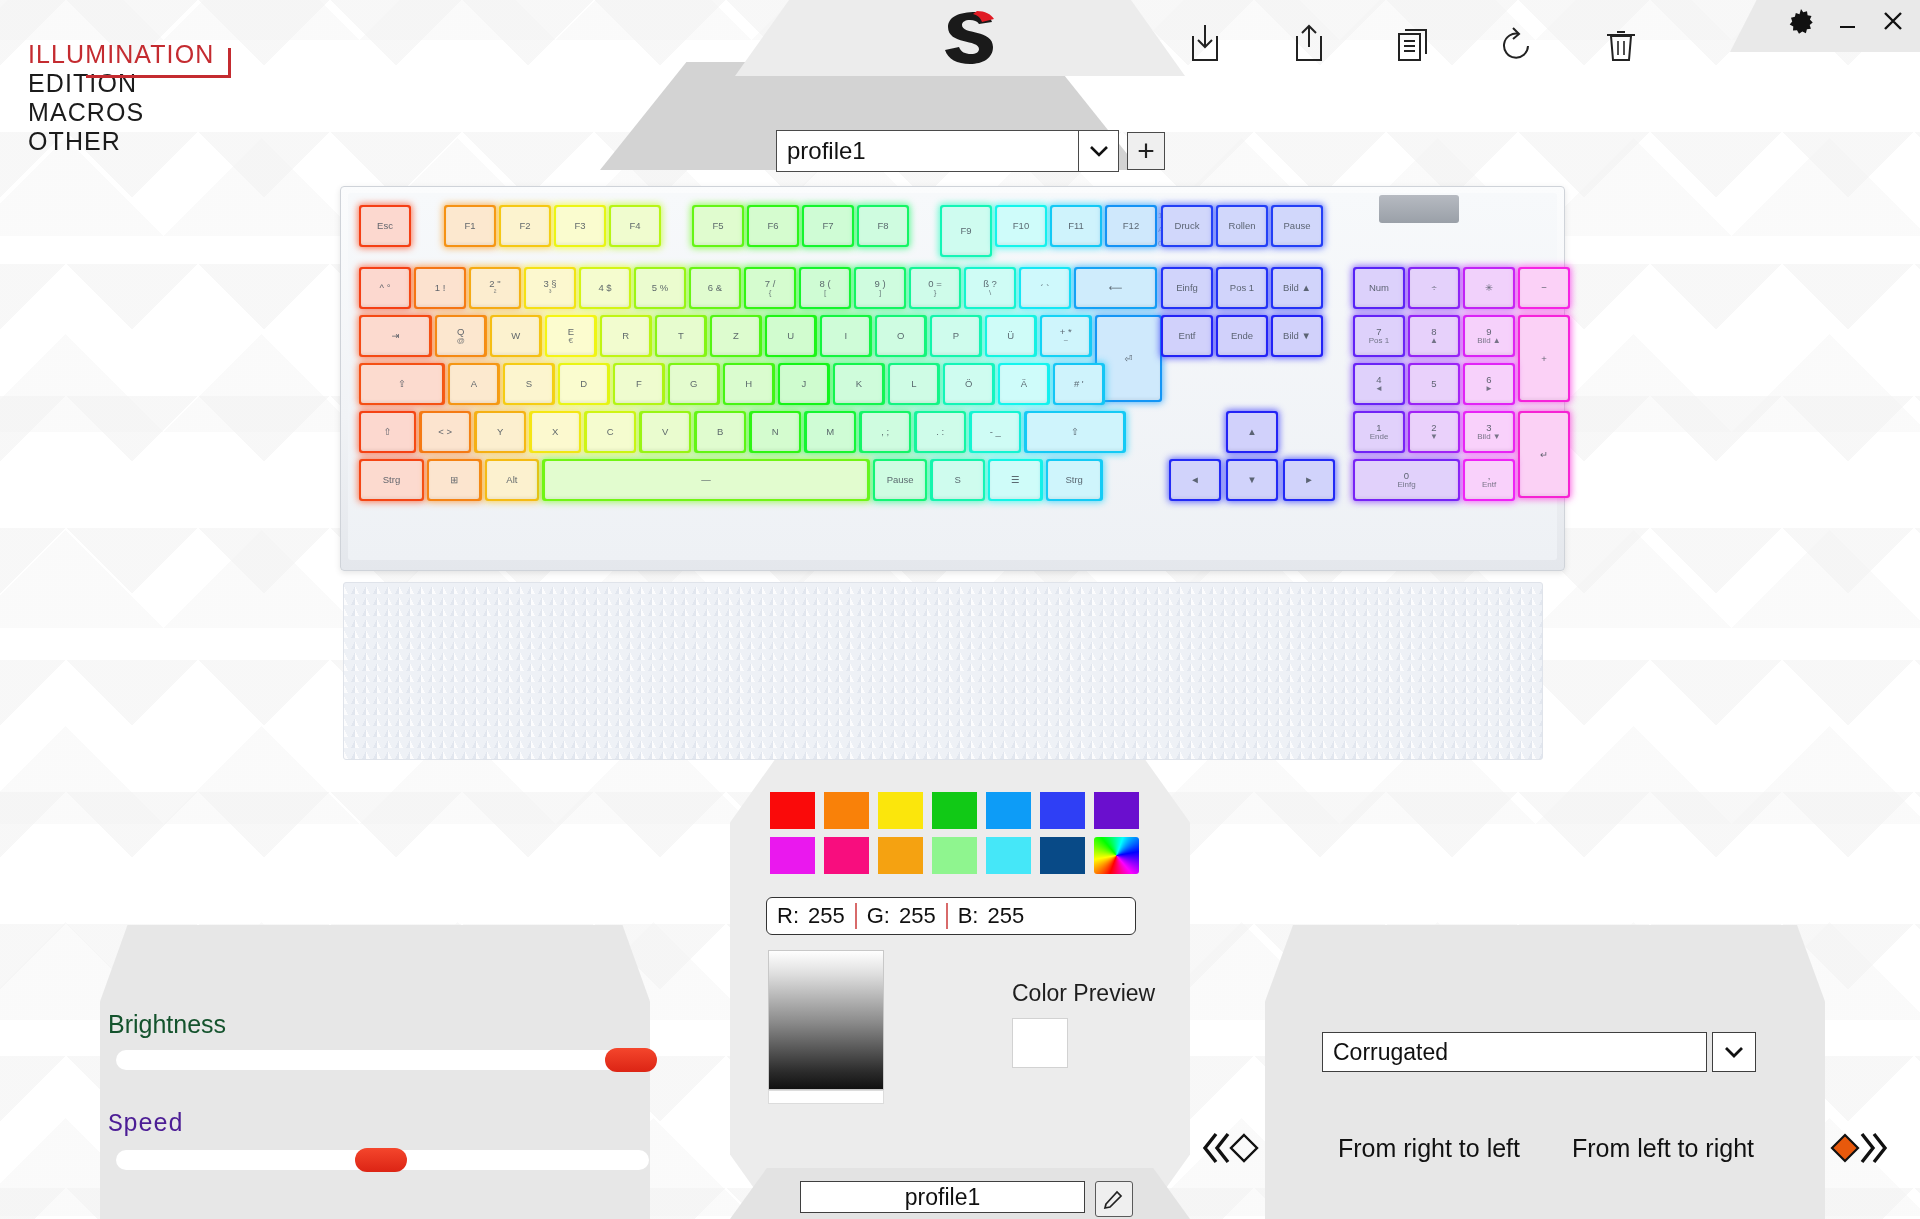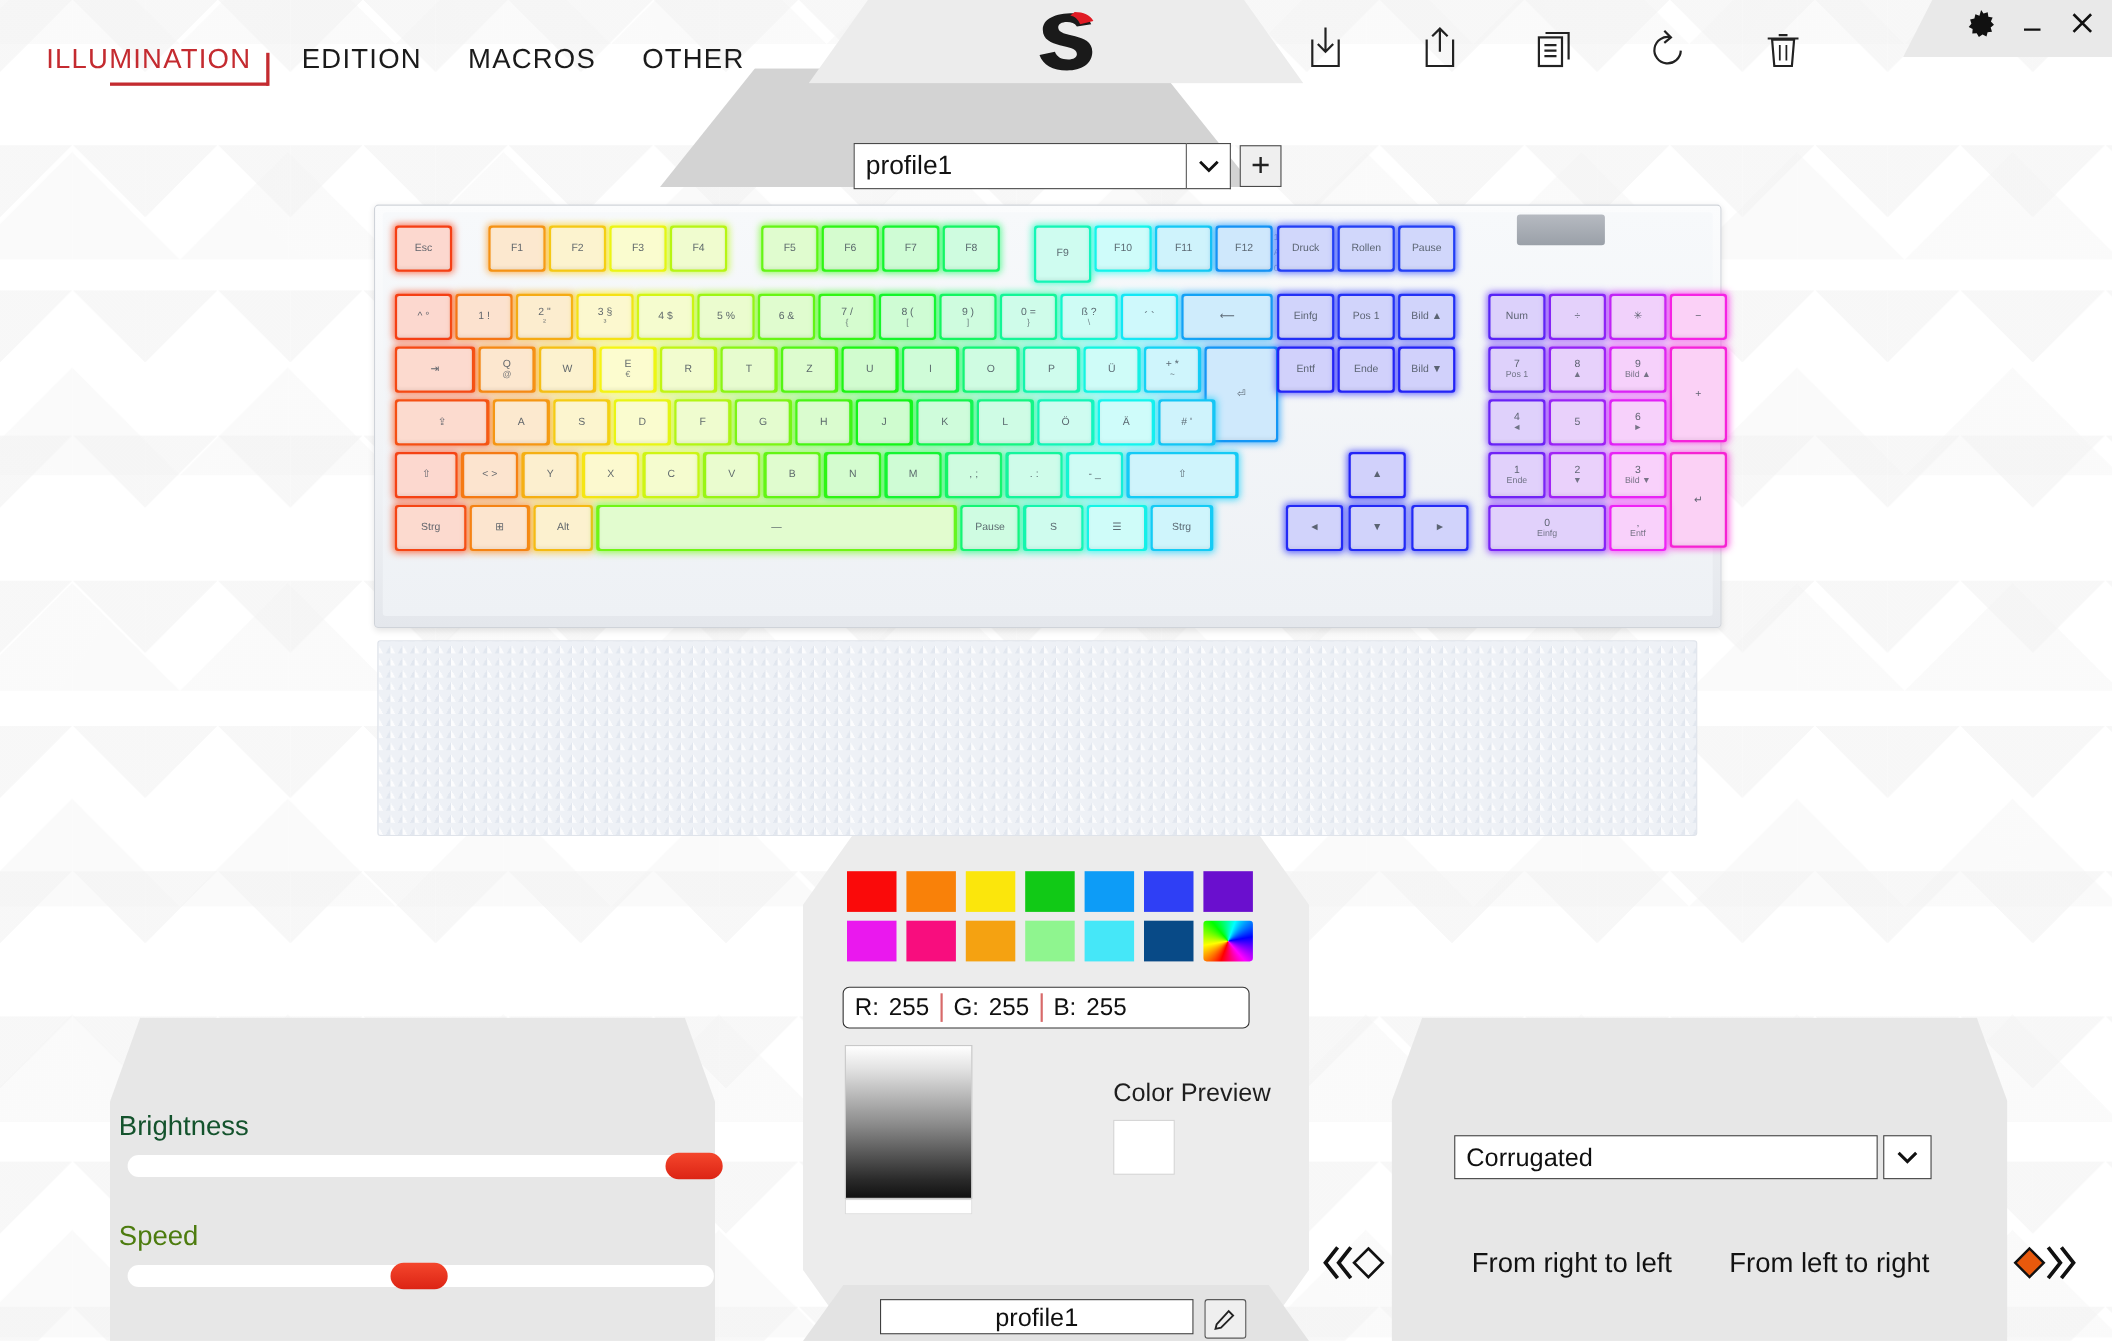--- a/index.html
+++ b/index.html
@@ -37,22 +37,22 @@
   #topbar {
     position: absolute; top: 0; left: 0; width: 1920px; height: 108px;
     z-index: 10;
   }
   .hex-top {
     position: absolute; top: 0; left: 735px; width: 450px; height: 76px;
     background: #ececec;
     clip-path: polygon(12% 0, 88% 0, 100% 100%, 0% 100%);
   }
   #nav {
-    position: absolute; top: 40px; left: 42px;
-    display: flex; align-items: baseline; gap: 0;
+    position: absolute; top: 40px; left: 28px;
+    display: flex; align-items: baseline; gap: 0; flex-direction: column;
   }
   .nav-tab {
     font-size: 25px; letter-spacing: 1.1px; color: #1b1b1b;
     padding: 0 42px 0 0; cursor: pointer; white-space: nowrap;
     font-family: "Liberation Sans", sans-serif;
   }
   .nav-tab.active { color: #c42b30; position: relative; padding-right: 46px; }
   .nav-tab.active::after {
     content: ""; position: absolute; left: 58px; right: 30px; bottom: -9px;
     height: 3px; background: #c42b30;
@@ -240,21 +240,21 @@
   }
   #bright-lbl { position: absolute; top: 1010px; left: 108px; font-size: 25px; color: #14532d; z-index: 5; }
   #bright-track {
     position: absolute; top: 1050px; left: 116px; width: 533px; height: 20px;
     background: #fff; border-radius: 10px; z-index: 5; cursor: pointer;
   }
   #bright-thumb {
     position: absolute; top: 1048px; left: 605px; width: 52px; height: 24px;
     background: linear-gradient(180deg,#f4462c,#dc2414); border-radius: 12px; z-index: 6; cursor: grab;
   }
-  #speed-lbl { position: absolute; top: 1110px; left: 108px; font-size: 25px; color: #4d7c0f; z-index: 5; }
+  #speed-lbl { position: absolute; top: 1110px; left: 108px; font-size: 25px; color: #4c1d95; z-index: 5; font-family: Liberation Mono, monospace; }
   #speed-track {
     position: absolute; top: 1150px; left: 116px; width: 533px; height: 20px;
     background: #fff; border-radius: 10px; z-index: 5; cursor: pointer;
   }
   #speed-thumb {
     position: absolute; top: 1148px; left: 355px; width: 52px; height: 24px;
     background: linear-gradient(180deg,#f4462c,#dc2414); border-radius: 12px; z-index: 6; cursor: grab;
   }
 
   

